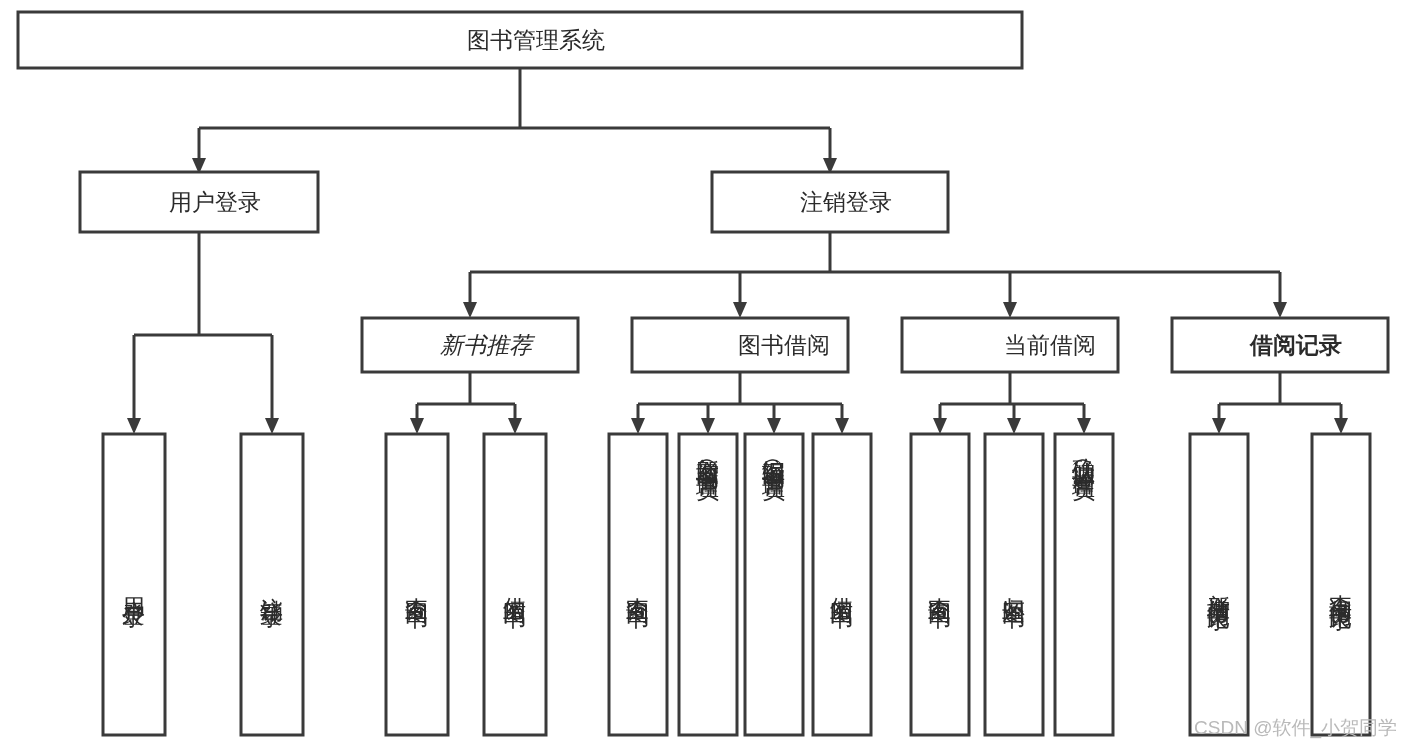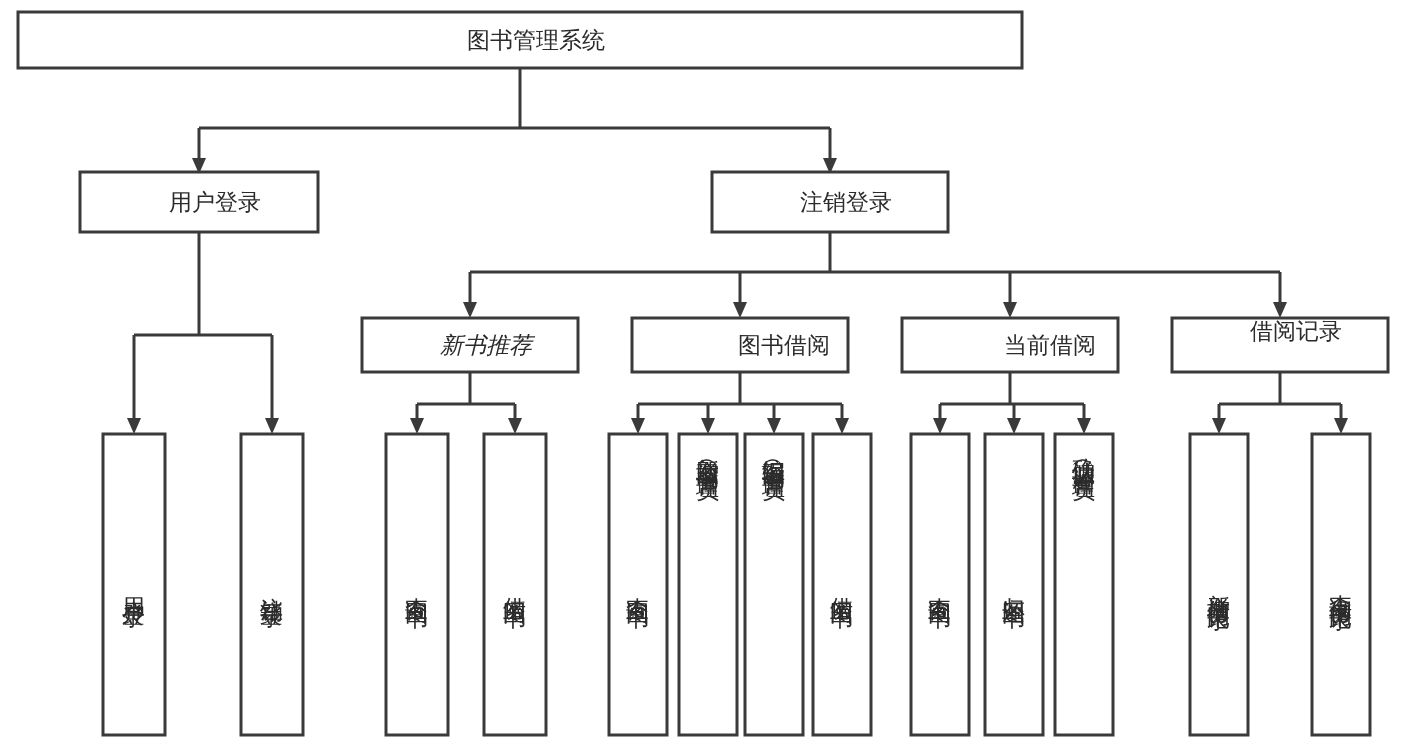--- a/index.html
+++ b/index.html
@@ -211,21 +211,21 @@
 
   <div class="htext-wrap" style="left:362px; top:318px; width:216px; height:54px;font-style:italic;">
     <span class="htext">新书推荐</span>
   </div>
   <div class="htext-wrap" style="left:632px; top:318px; width:216px; height:54px;padding-left:28px;">
     <span class="htext">图书借阅</span>
   </div>
   <div class="htext-wrap" style="left:902px; top:318px; width:216px; height:54px;padding-left:24px;">
     <span class="htext">当前借阅</span>
   </div>
-  <div class="htext-wrap" style="left:1172px; top:304px; width:216px; height:54px;">
+  <div class="htext-wrap" style="left:1172px; top:318px; width:216px; height:54px;font-weight:bold;">
     <span class="htext">借阅记录</span>
   </div>
 
   <div class="vtext-wrap" style="left:103px; top:434px; width:62px; height:301px;">
     <span class="vtext">用户登录</span>
   </div>
   <div class="vtext-wrap" style="left:241px; top:434px; width:62px; height:301px;">
     <span class="vtext">注销登录</span>
   </div>
 
@@ -259,14 +259,15 @@
     <span class="vtext" style="padding-top:6px;">确认归还（管理员）</span>
   </div>
 
   <div class="vtext-wrap" style="left:1190px; top:434px; width:58px; height:301px;">
     <span class="vtext">新增借阅记录</span>
   </div>
   <div class="vtext-wrap" style="left:1312px; top:434px; width:58px; height:301px;">
     <span class="vtext">查询借阅记录</span>
   </div>
 
+  <div class="watermark">CSDN @软件_小贺同学</div>
 
 </div>
 
 </body></html>

